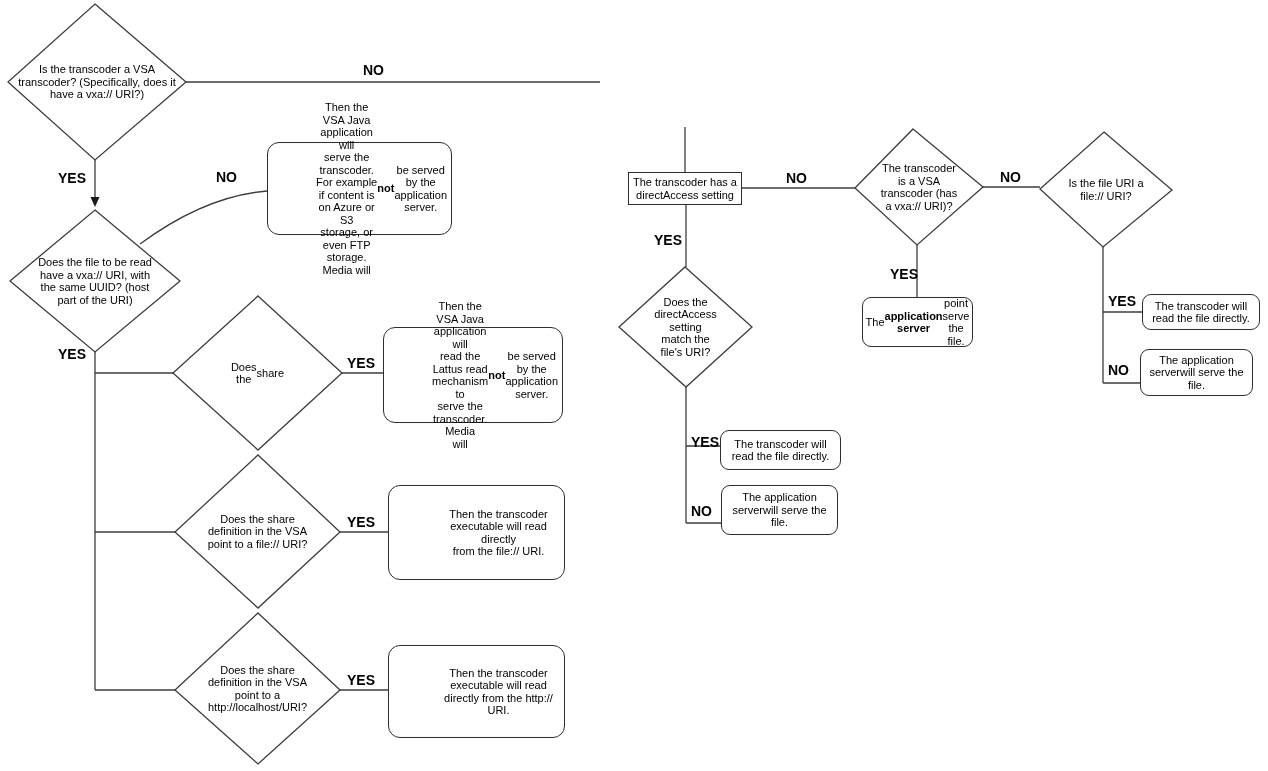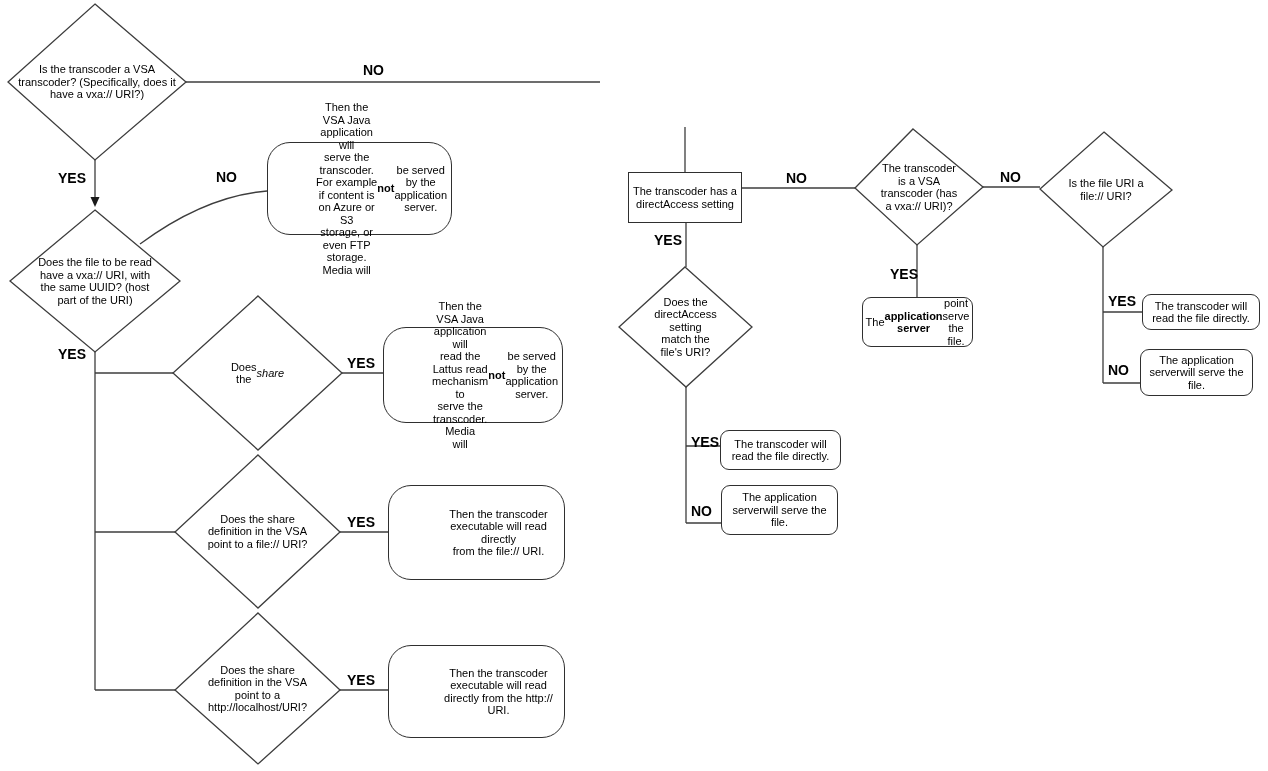--- a/index.html
+++ b/index.html
@@ -10,25 +10,25 @@
   #wires{position:absolute;left:0;top:0;width:1268px;height:771px;}
   .node-text{
     position:absolute;display:flex;align-items:center;justify-content:center;
     text-align:center;font-size:11px;line-height:12.5px;white-space:pre-line;
   }
   .box{
     position:absolute;display:flex;align-items:center;justify-content:center;
     text-align:center;font-size:11px;line-height:12.5px;white-space:pre-line;
     border:1.4px solid #2f2f2f;background:#fff;box-sizing:border-box;padding:2px 4px;
   }
-  .rounded{border-radius:23px;padding-left:48px;}
+  .rounded{border-radius:12px;padding-left:48px;}
   .rounded-sm{border-radius:9px;}
   .edge-label{position:absolute;font-size:14px;font-weight:bold;line-height:11px;}
   .b{font-weight:bold;}
-  .i{font-style:italic;}
+  .i{}
 </style>
 </head>
 <body>
 
 <div id="canvas">
 
   <svg id="wires" viewBox="0 0 1268 771" xmlns="http://www.w3.org/2000/svg">
     <g stroke="#3d3d3d" stroke-width="1.3" fill="none">
       <path d="M186,82 H600"></path>
       <path d="M685,127 V172"></path>
@@ -94,21 +94,21 @@
 
   <div class="node-text" style="left:1040px;top:132px;width:132px;height:115px;">Is the file URI a
 file:// URI?</div>
 
   <div class="node-text" style="left:855px;top:129px;width:128px;height:116px;">The transcoder
 is a VSA
 transcoder (has
 a vxa:// URI)?</div>
 
 
-  <div class="box" style="left:628px;top:172px;width:114px;height:51px;">The transcoder has a
+  <div class="box" style="left:628px;top:172px;width:114px;height:33px;">The transcoder has a
 directAccess setting</div>
 
   <div class="box rounded" style="left:267px;top:142px;width:185px;height:93px;"><span>Then the VSA Java application will
 serve the transcoder. For example
 if content is on Azure or S3
 storage, or even FTP
 storage. Media will </span><span class="b">not</span><span> be served
 by the application server.</span></div>
 
   <div class="box rounded" style="left:383px;top:327px;width:180px;height:96px;"><span>Then the VSA Java application will

